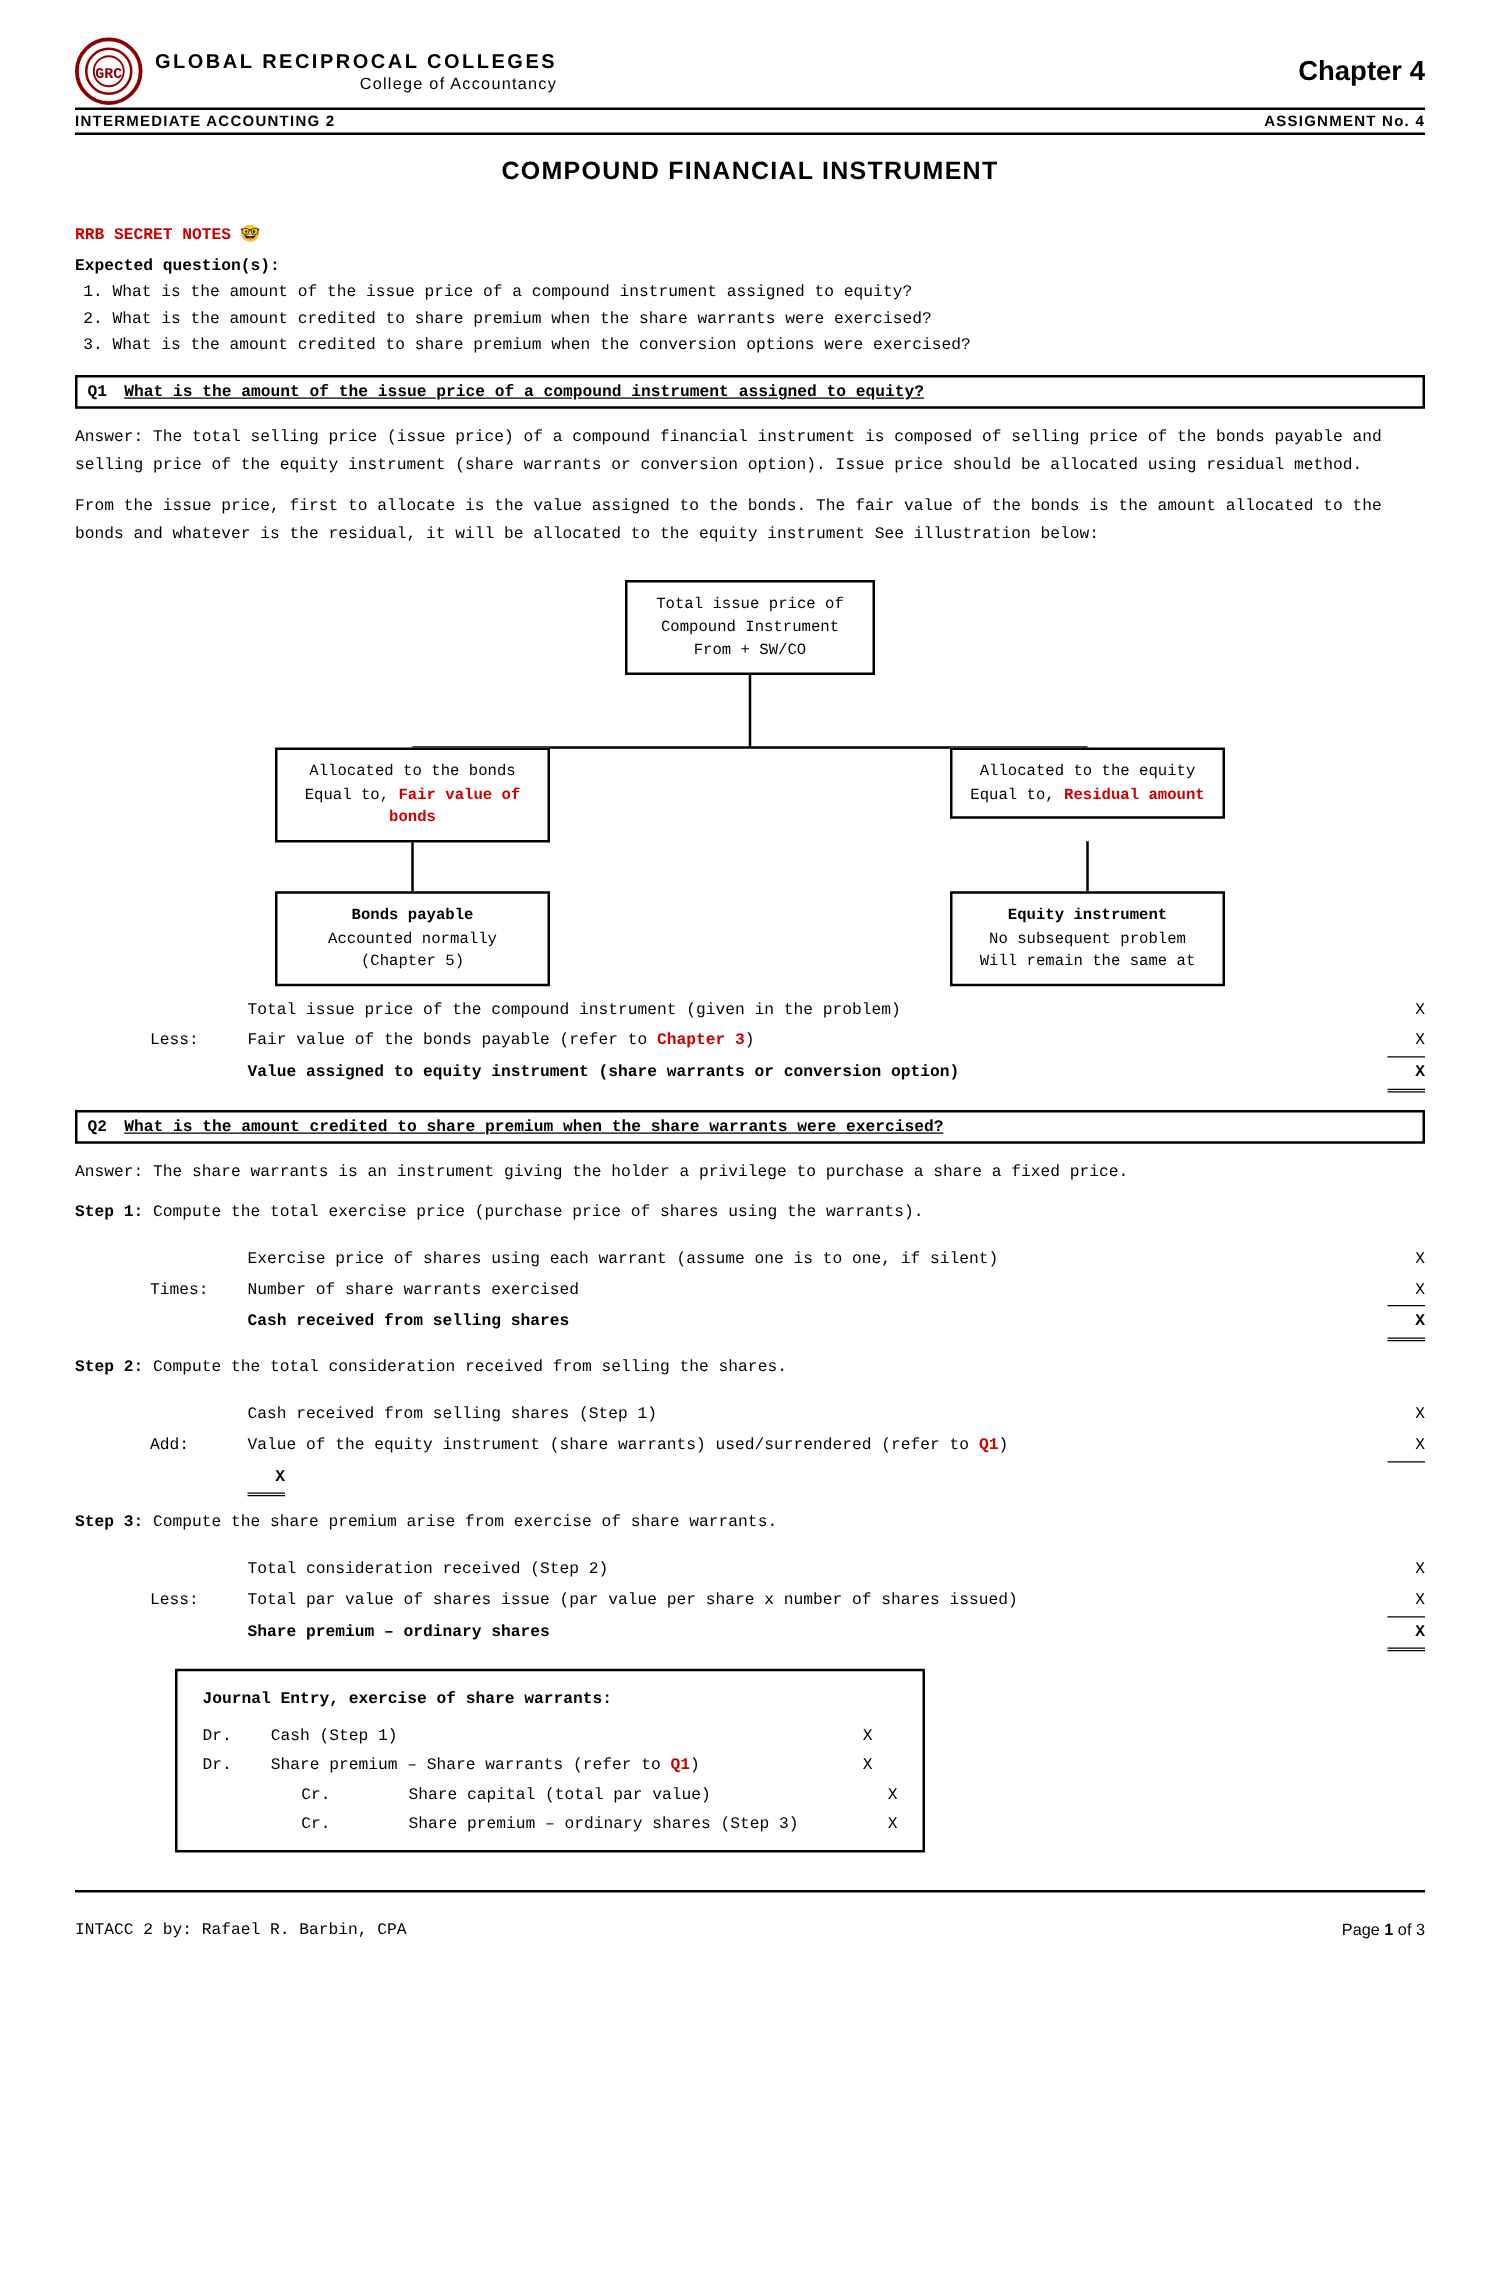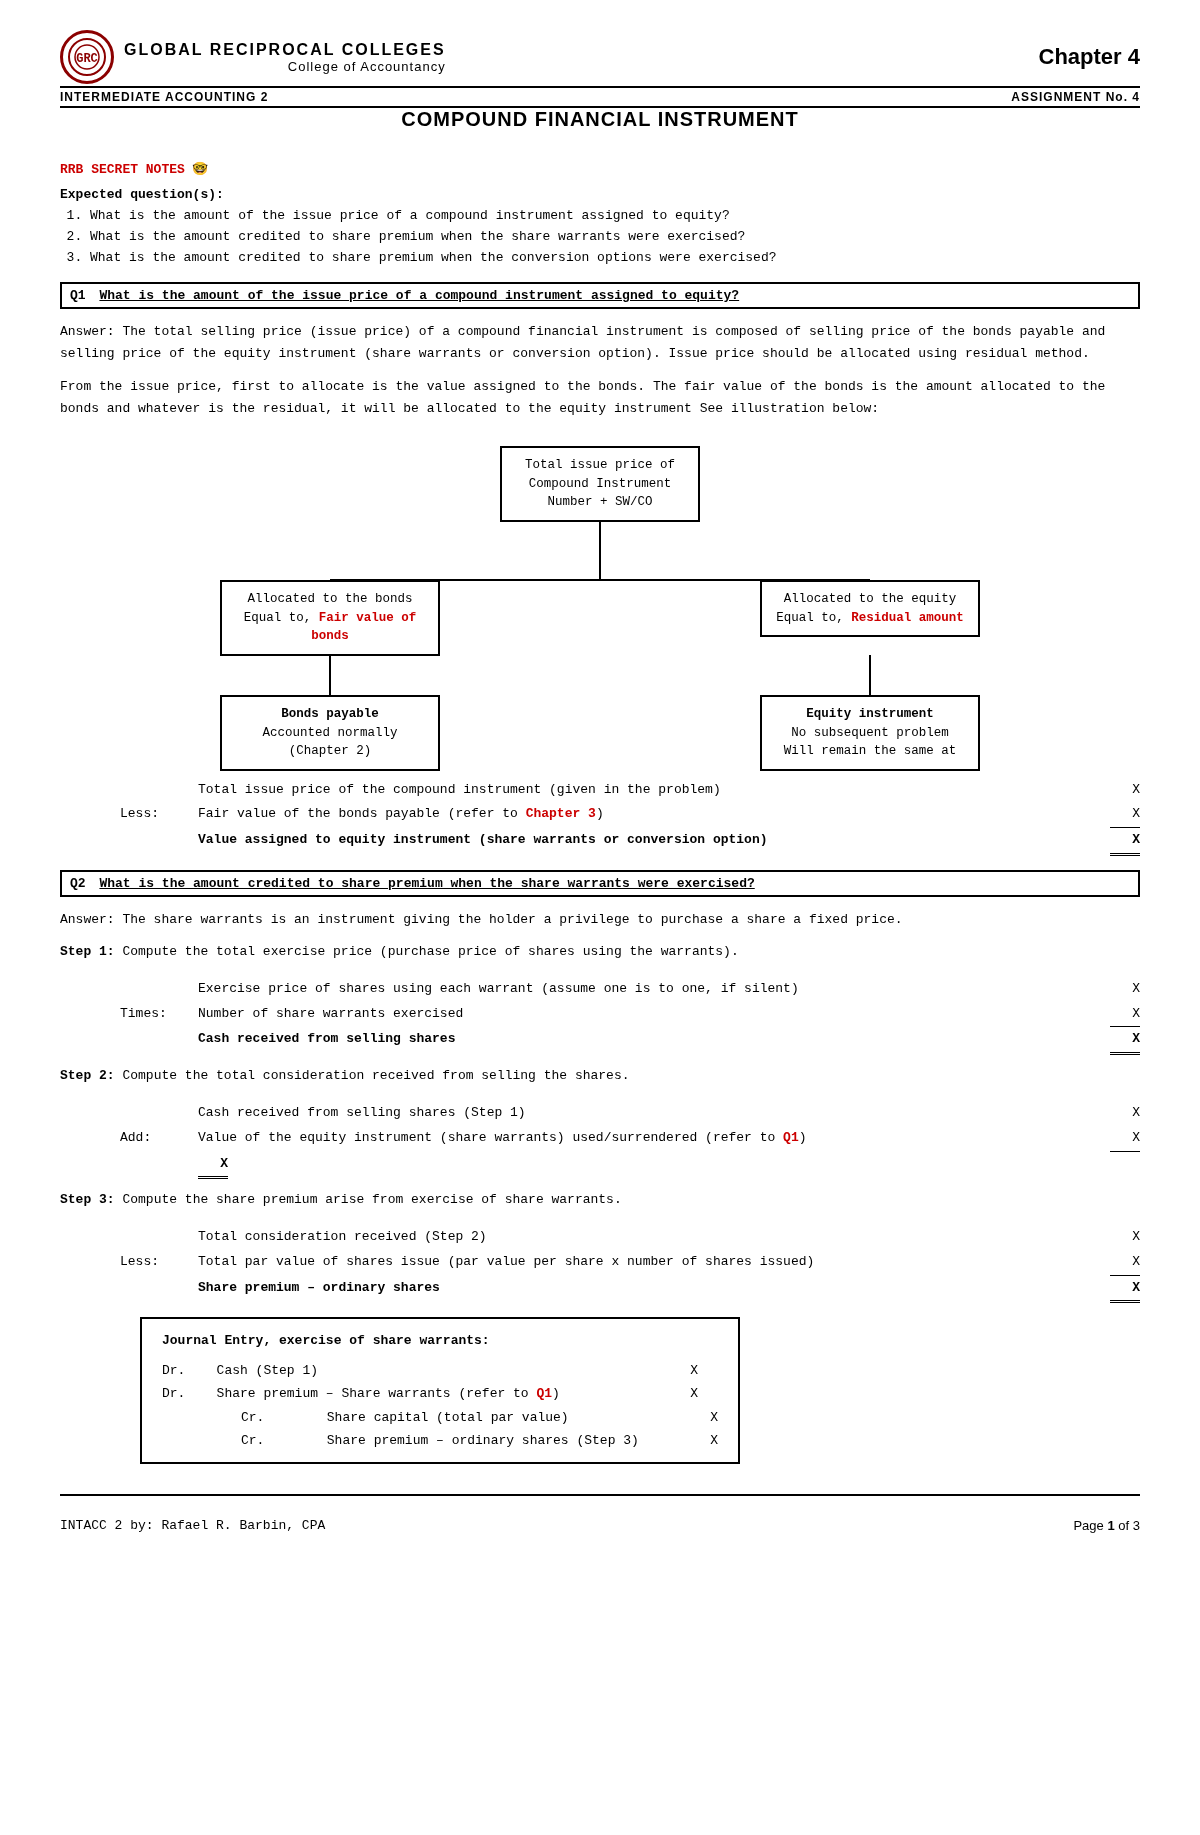--- a/index.html
+++ b/index.html
@@ -62,20 +62,21 @@
     .header-bottom {
       display: flex;
       justify-content: space-between;
       font-family: Arial, sans-serif;
       font-size: 12px;
       font-weight: bold;
       letter-spacing: 1px;
       border-top: 2px solid #000;
       border-bottom: 2px solid #000;
       padding: 2px 0;
+      margin-bottom: 18px;
     }
 
     
     .page-title {
       text-align: center;
       font-family: Arial, sans-serif;
       font-size: 20px;
       font-weight: bold;
       letter-spacing: 1px;
       margin-bottom: 30px;
@@ -329,37 +330,37 @@
       <line x1="110" y1="215" x2="110" y2="255" stroke="#000" stroke-width="2"></line>
       <polygon points="105,258 115,258 110,268" fill="#000"></polygon>
 
       <line x1="650" y1="215" x2="650" y2="255" stroke="#000" stroke-width="2"></line>
       <polygon points="645,258 655,258 650,268" fill="#000"></polygon>
     </svg>
 
     <div class="box box-top">
       <span>Total issue price of</span><br>
       <span>Compound Instrument</span><br>
-      <span>Number + SW/CO</span>
+      <span>From + SW/CO</span>
     </div>
 
     <div class="box box-left">
       <span>Allocated to the bonds</span><br>
       <span>Equal to, <span class="red-text">Fair value of<br>bonds</span></span>
     </div>
 
     <div class="box box-right">
       <span>Allocated to the equity</span><br>
       <span>Equal to, <span class="red-text">Residual amount</span></span>
     </div>
 
     <div class="box box-bottom-left">
       <strong>Bonds payable</strong><br>
       <span>Accounted normally</span><br>
-      <span>(Chapter 2)</span>
+      <span>(Chapter 5)</span>
     </div>
 
     <div class="box box-bottom-right">
       <strong>Equity instrument</strong><br>
       <span>No subsequent problem</span><br>
       <span>Will remain the same at</span>
     </div>
   </div>
 </div>
 

